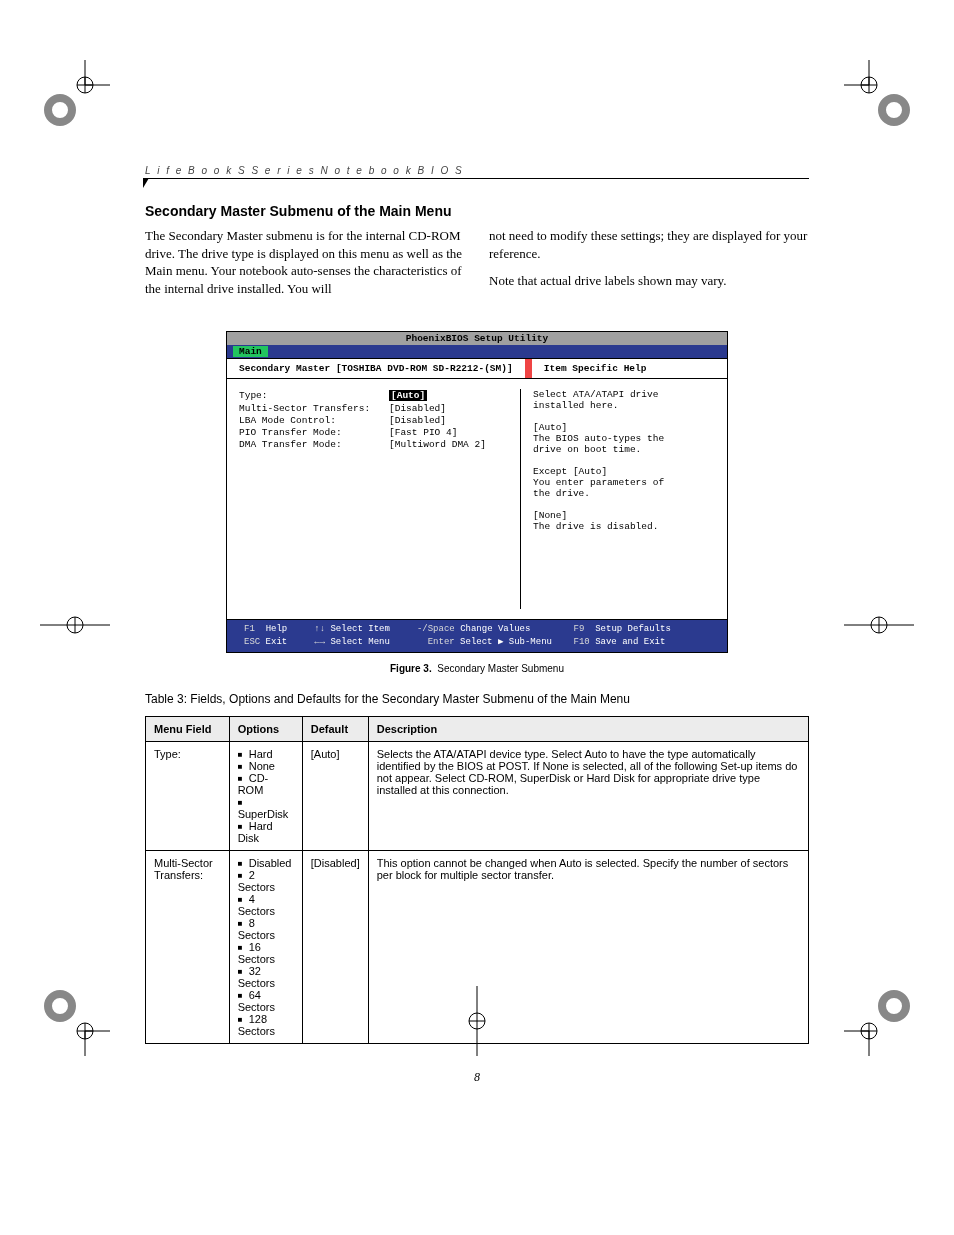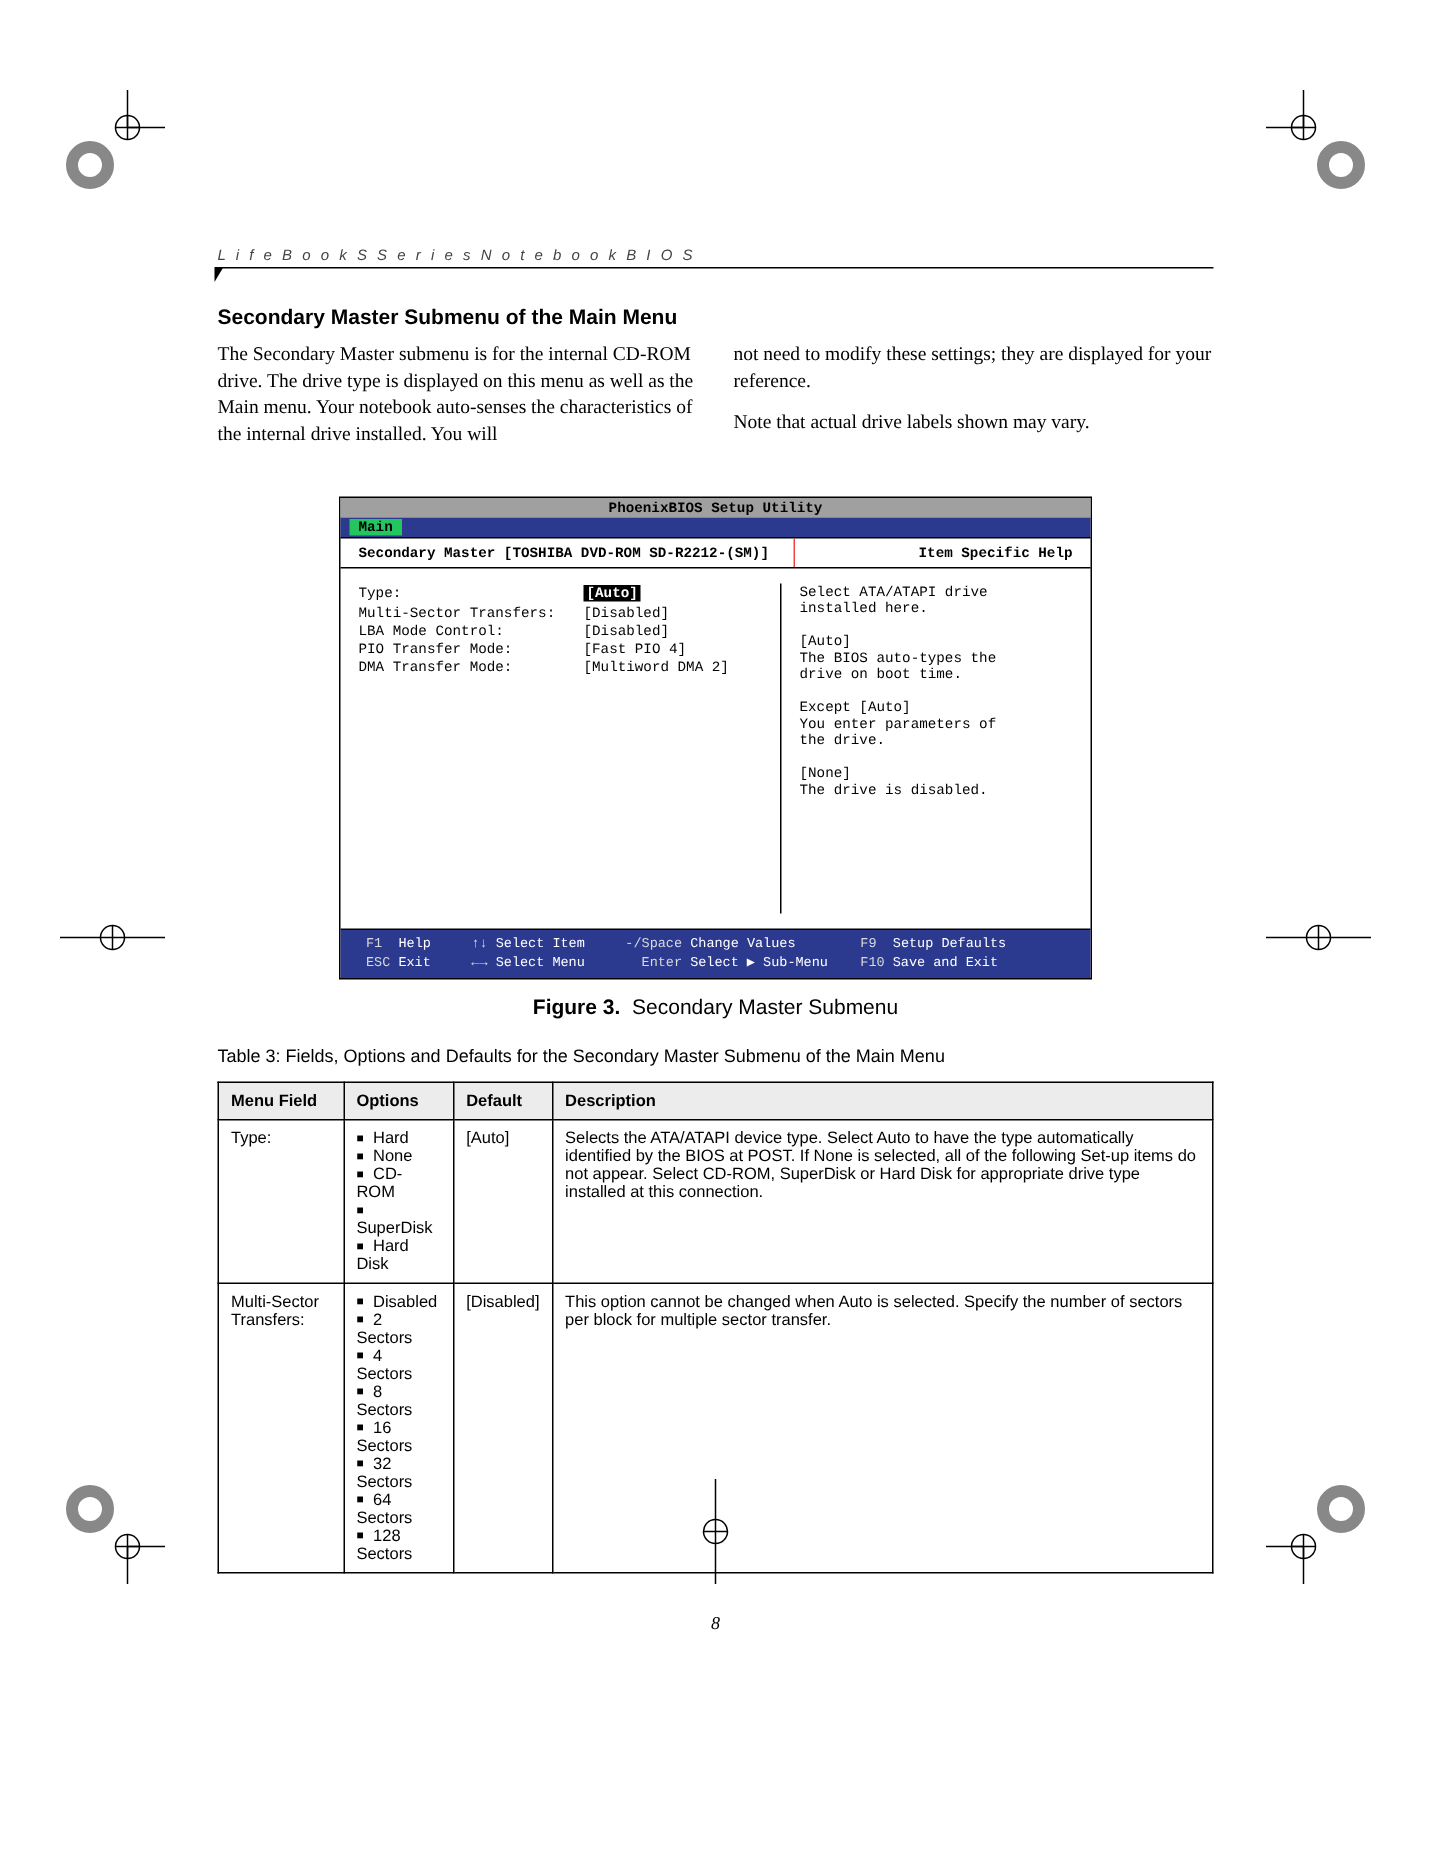--- a/index.html
+++ b/index.html
@@ -21,27 +21,27 @@
   .cols p{margin:0 0 10px 0}
   .bios-box{margin:28px auto 10px auto;width:500px;border:1px solid #000;font-family:"Courier New",Courier,monospace;font-size:9.5px;color:#000}
   .bios-title{background:#a0a0a0;color:#000;text-align:center;padding:1px 0;font-weight:700}
   .bios-tabs{background:#2b3a8f;color:#c9c9c9;padding:1px 6px}
   .bios-tabs .tab{display:inline-block;background:#22c55e;color:#000;padding:0 6px;font-weight:700}
   .bios-head-row{display:flex;border-top:1px solid #000;border-bottom:1px solid #000}
   .bios-main{flex:1;padding:10px 12px;display:flex;border-bottom:1px solid #000;min-height:220px}
   .bios-left{flex:1.5}
   .bios-right{flex:1;border-left:1px solid #000;padding-left:12px;margin-left:8px}
   .bios-subtitle-l{flex:1.6;padding:4px 12px;font-weight:700}
-  .bios-subtitle-r{flex:1;border-left:1px solid #ef4444;padding:4px 12px;font-weight:700;text-align:right}
+  .bios-subtitle-r{flex:1;border-left:7px solid #ef4444;padding:4px 12px;font-weight:700;text-align:left}
   .bios-row{display:flex;margin:1px 0}
   .bios-row .lbl{width:150px}
   .hl{background:#000;color:#fff;padding:0 2px;font-weight:700}
   .bios-footer{background:#2b3a8f;color:#fff;padding:3px 17px;font-size:9px;line-height:1.4}
   .bios-footer .k{color:#d9d9d9}
-  .fig-caption{text-align:center;font-family:"Helvetica Neue",Arial,sans-serif;font-size:14px;margin:10px 0 18px 0}
+  .fig-caption{text-align:center;font-family:"Helvetica Neue",Arial,sans-serif;font-size:10px;margin:10px 0 18px 0}
   .fig-caption b{font-weight:700}
   .tbl-caption{font-family:"Helvetica Neue",Arial,sans-serif;font-weight:400;font-size:12px;margin:4px 0 10px 0}
   table.data{width:100%;border-collapse:collapse;font-family:"Helvetica Neue",Arial,sans-serif;font-size:11px}
   table.data th{background:#ececec;text-align:left;font-weight:700;padding:6px 8px;border:1px solid #000}
   table.data td{border:1px solid #000;padding:6px 8px;vertical-align:top}
   ul.opts{list-style:none;margin:0;padding:0}
   ul.opts li::before{content:"■ ";font-size:8px;vertical-align:middle;margin-right:4px}
   .pagenum{text-align:center;font-style:italic;font-size:12px;margin-top:26px}
 </style>
 </head>

